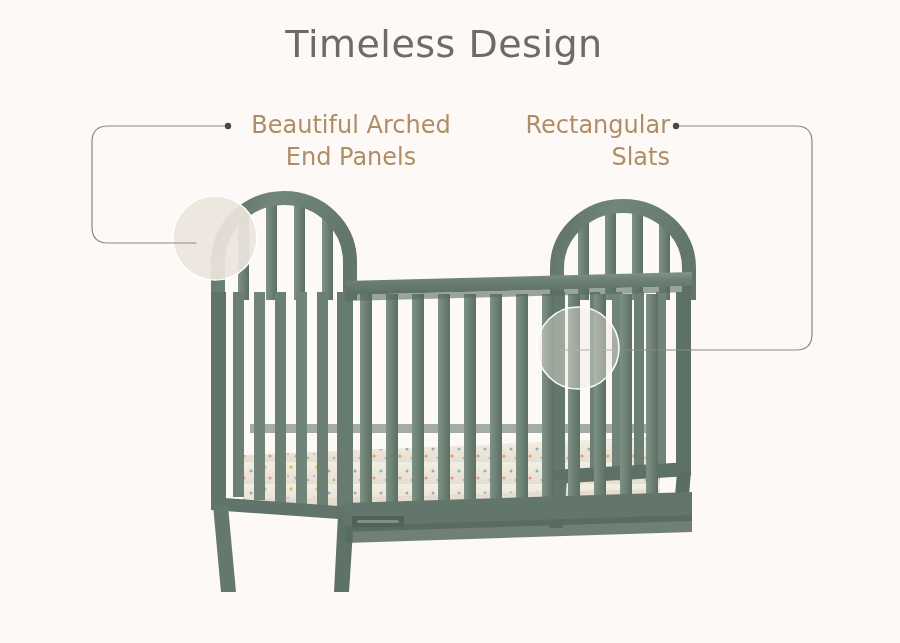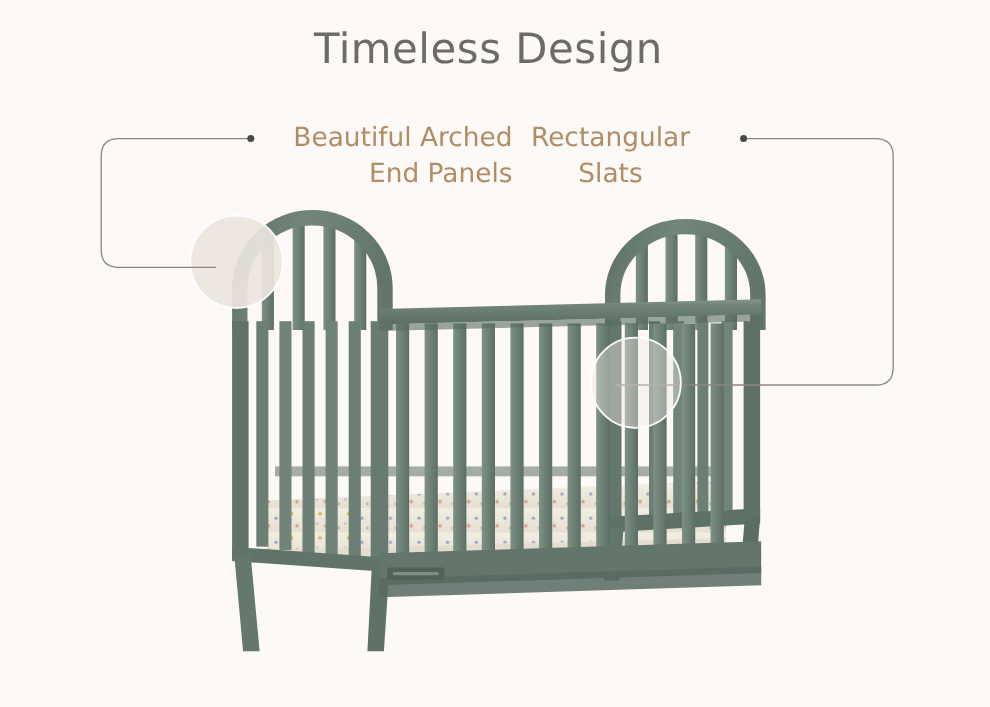--- a/index.html
+++ b/index.html
@@ -41,28 +41,28 @@
     font-family: "DejaVu Sans", sans-serif;
     font-size: 24px;
     line-height: 1.32;
     font-weight: 400;
     color: #b08d64;
     white-space: pre-line;
   }
   #callout-left {
     left: 236px;
     top: 110px;
-    text-align: right;
+    text-align: center;
     width: 230px;
   }
   #callout-right {
     left: 440px;
     top: 110px;
     width: 230px;
-    text-align: center;
+    text-align: right;
   }
 
   
   .layer {
     position: absolute;
     left: 0;
     top: 0;
     width: 900px;
     height: 643px;
     overflow: visible;

